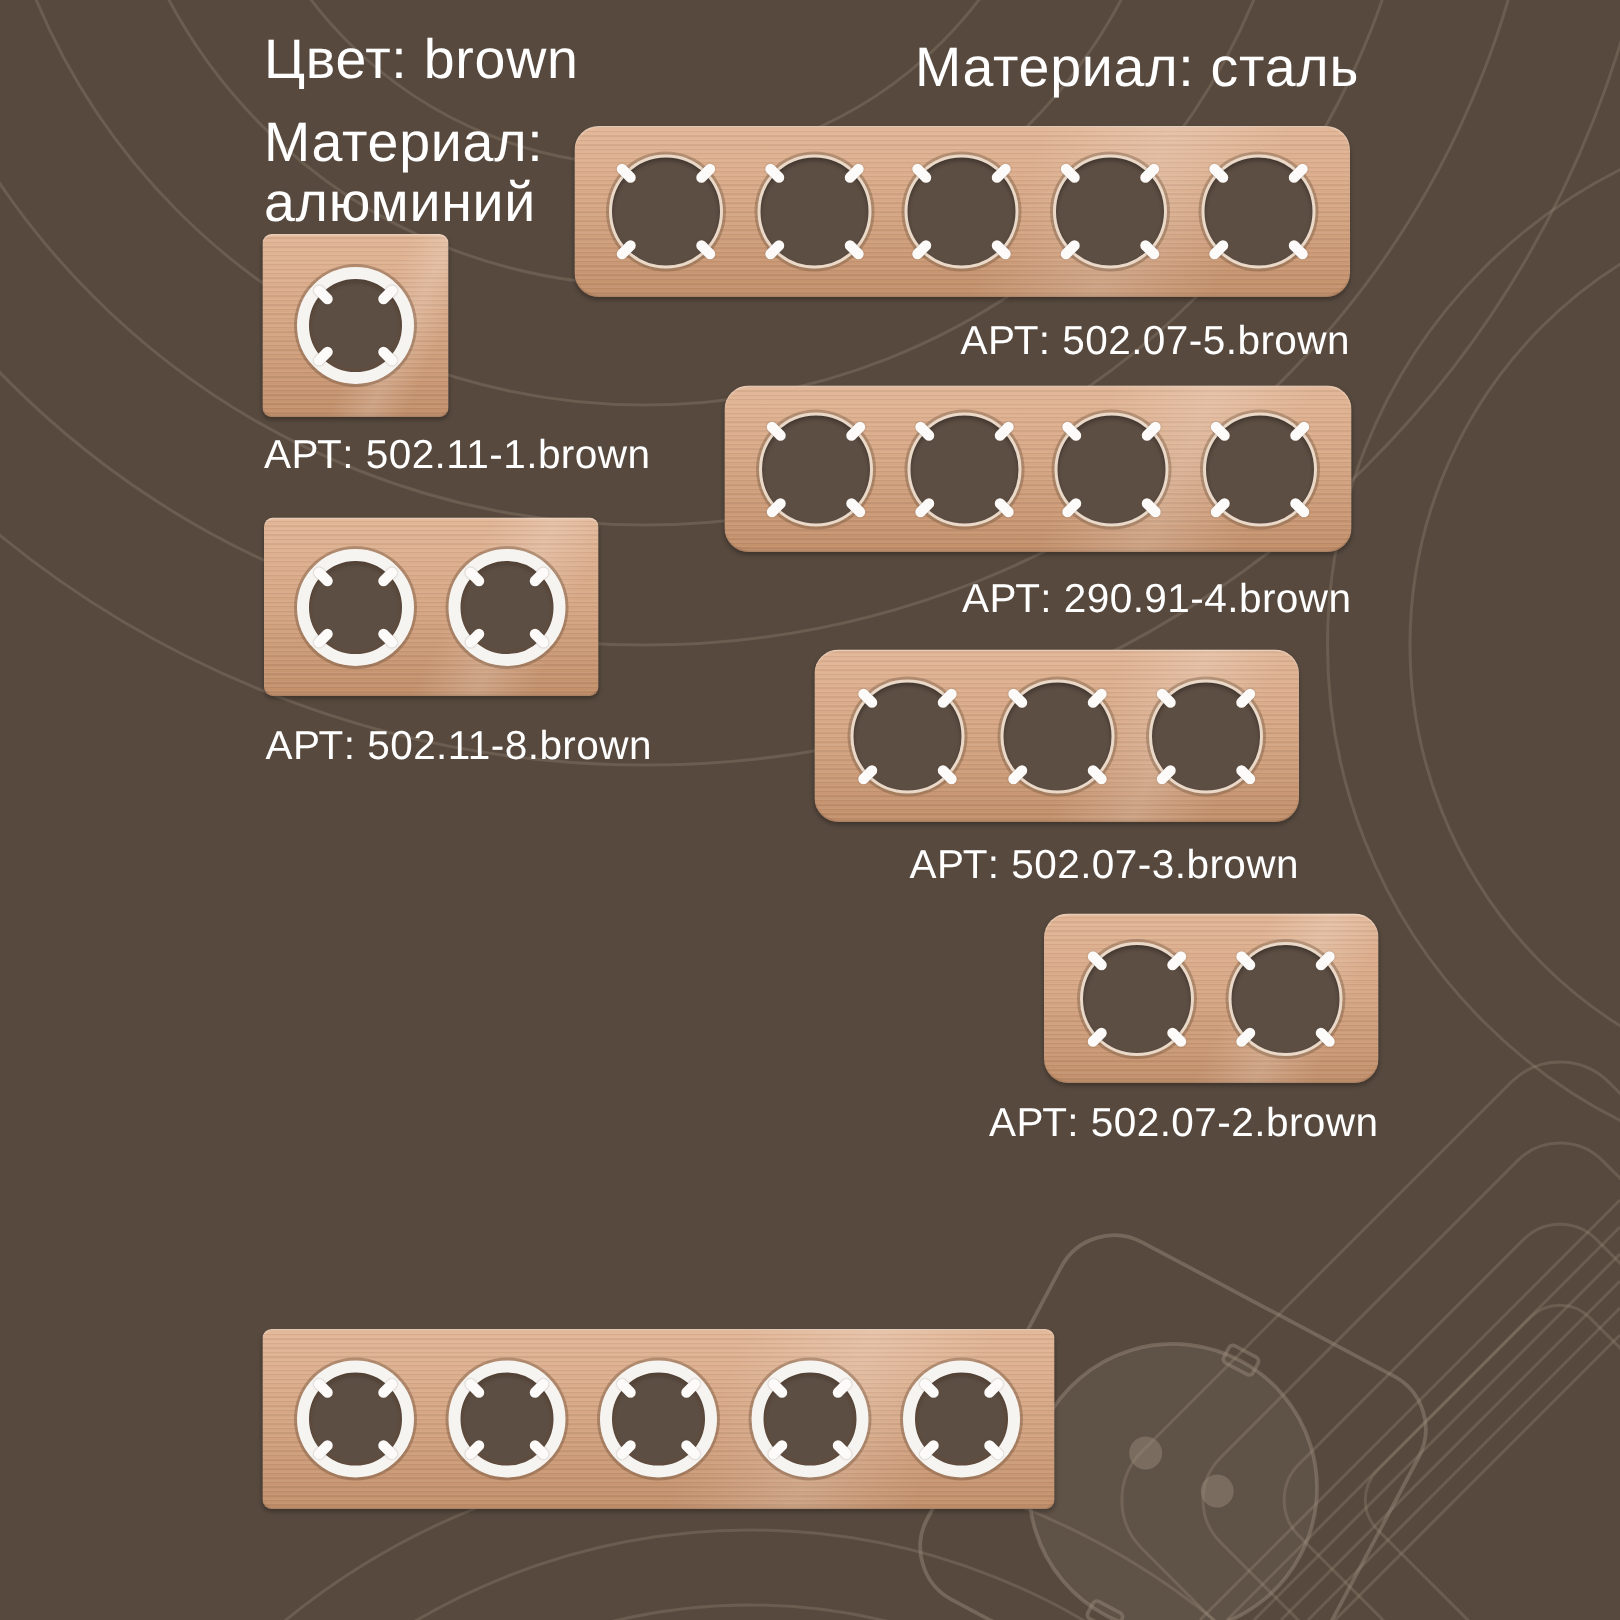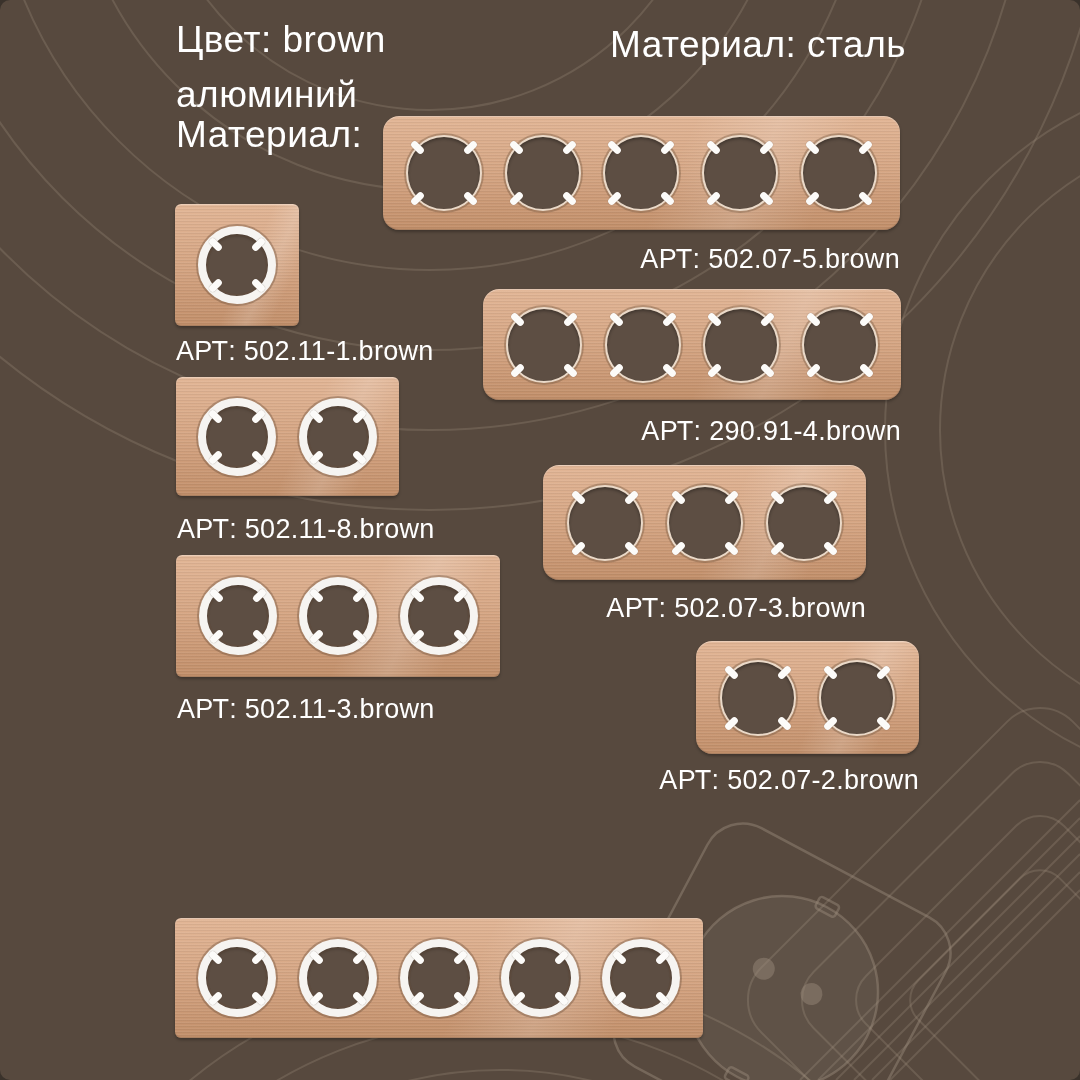--- a/index.html
+++ b/index.html
@@ -1,28 +1,27 @@
 <!DOCTYPE html>
 <html><head>
 <meta charset="utf-8">
 <style>
   html,body{margin:0;padding:0;background:#3a322b;}
   .canvas{
     position:relative;width:1080px;height:1080px;overflow:hidden;
     background:#57493e;
     font-family:"Liberation Sans", sans-serif;
-    border-radius:10px;
   }
   svg.bg{position:absolute;left:0;top:0;}
   
   .header-left{position:absolute;left:176px;top:20px;color:#ffffff;font-size:37px;letter-spacing:.5px;line-height:1.1;}
   .header-left .h1{margin-bottom:14px;}
   .header-right{position:absolute;left:610px;top:24px;color:#ffffff;font-size:37px;letter-spacing:.5px;}
   
-  .product{position:absolute;margin-top:32px;}
+  .product{position:absolute;}
   .frame{
     width:var(--w);height:var(--h);
     display:flex;align-items:center;justify-content:space-evenly;
     border-radius:6px;
     background:
       linear-gradient(115deg, rgba(255,255,255,0) 55%, rgba(255,255,255,.16) 70%, rgba(255,255,255,0) 84%),
       repeating-linear-gradient(0deg, rgba(255,255,255,.055) 0 1px, rgba(0,0,0,0) 1px 2px, rgba(0,0,0,.05) 2px 3px),
       linear-gradient(180deg,#e2b696 0%, #d5a583 50%, #c28f6a 100%);
     box-shadow: 0 2px 3px rgba(0,0,0,.28), inset 0 1px 1px rgba(255,255,255,.35), inset 0 -1px 1px rgba(0,0,0,.15);
   }
@@ -81,27 +80,27 @@
       <circle r="96" fill="#f4ecE2" fill-opacity=".06"></circle>
       <circle cx="-27" cy="-12" r="11" fill="#9b8b7c" fill-opacity=".45" stroke="none"></circle>
       <circle cx="27" cy="-12" r="11" fill="#9b8b7c" fill-opacity=".45" stroke="none"></circle>
       <rect x="-11" y="-103" width="22" height="13" rx="3"></rect>
       <rect x="-11" y="90" width="22" height="13" rx="3"></rect>
     </g>
   </svg>
 
   <div class="header-left">
     <div class="h1">Цвет: brown</div>
+    <div>Материал:</div>
     <div>алюминий</div>
-    <div>Материал:</div>
   </div>
 
   <div class="header-right">Материал: сталь</div>
 
-  <div class="product" style="left:175px;top:172px;--w:124px;--h:122px;--lt:132px">
+  <div class="product" style="left:175px;top:156px;--w:124px;--h:122px;--lt:132px">
     <div class="frame alu">
         <div class="hole">
           <i class="tab tl"></i>
           <i class="tab tr"></i>
           <i class="tab bl"></i>
           <i class="tab br"></i>
         </div>
       </div>
     <div class="art al">АРТ: 502.11-1.brown</div>
   </div>
@@ -115,43 +114,20 @@
         </div>
         <div class="hole">
           <i class="tab tl"></i>
           <i class="tab tr"></i>
           <i class="tab bl"></i>
           <i class="tab br"></i>
         </div>
       </div>
     <div class="art al">АРТ: 502.11-8.brown</div>
   </div>
-  <div class="product" style="left:176px;top:523px;--w:324px;--h:122px;--lt:139px">
-    <div class="frame alu">
-        <div class="hole">
-          <i class="tab tl"></i>
-          <i class="tab tr"></i>
-          <i class="tab bl"></i>
-          <i class="tab br"></i>
-        </div>
-        <div class="hole">
-          <i class="tab tl"></i>
-          <i class="tab tr"></i>
-          <i class="tab bl"></i>
-          <i class="tab br"></i>
-        </div>
-        <div class="hole">
-          <i class="tab tl"></i>
-          <i class="tab tr"></i>
-          <i class="tab bl"></i>
-          <i class="tab br"></i>
-        </div>
-      </div>
-    <div class="art al">АРТ: 502.11-3.brown</div>
-  </div>
   <div class="product" style="left:175px;top:886px;--w:528px;--h:120px;--lt:140px">
     <div class="frame alu">
         <div class="hole">
           <i class="tab tl"></i>
           <i class="tab tr"></i>
           <i class="tab bl"></i>
           <i class="tab br"></i>
         </div>
         <div class="hole">
           <i class="tab tl"></i>

